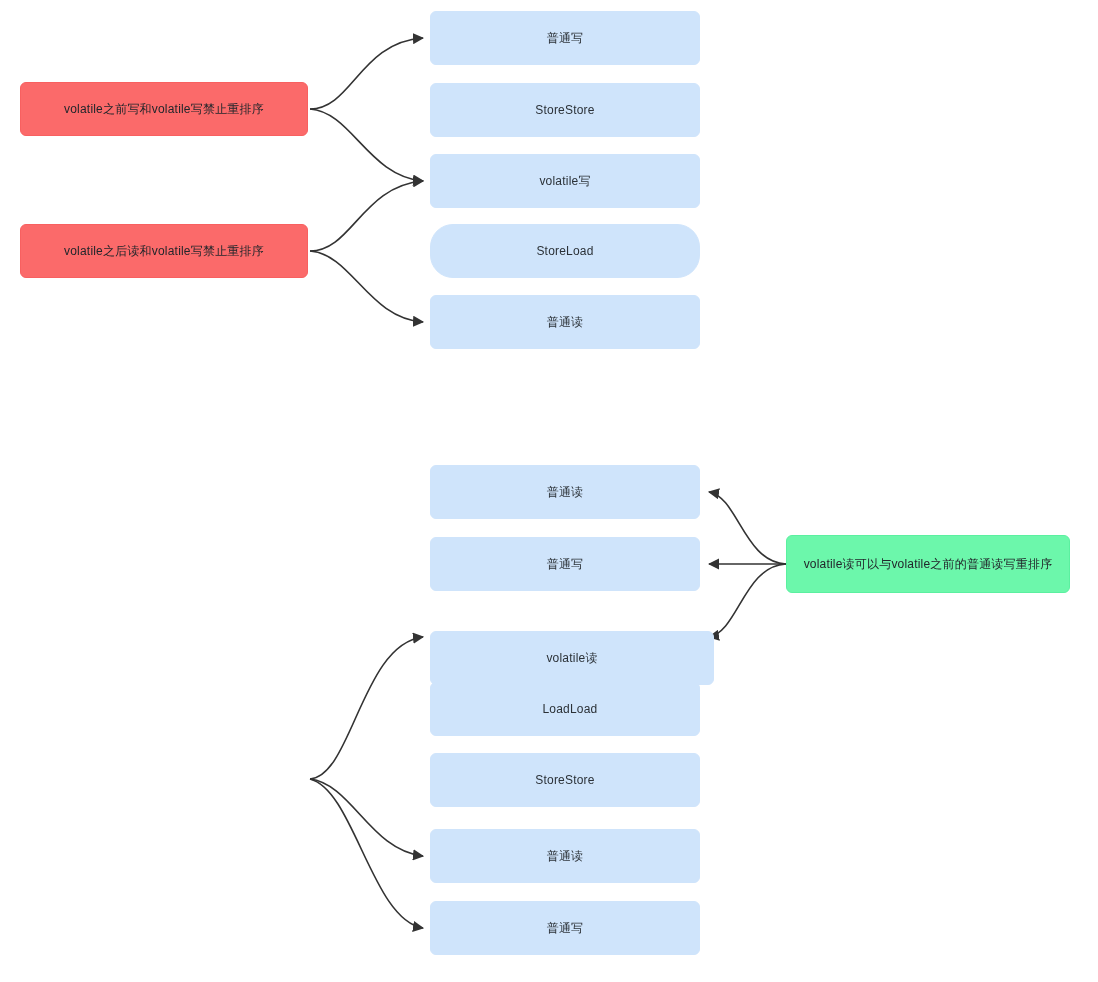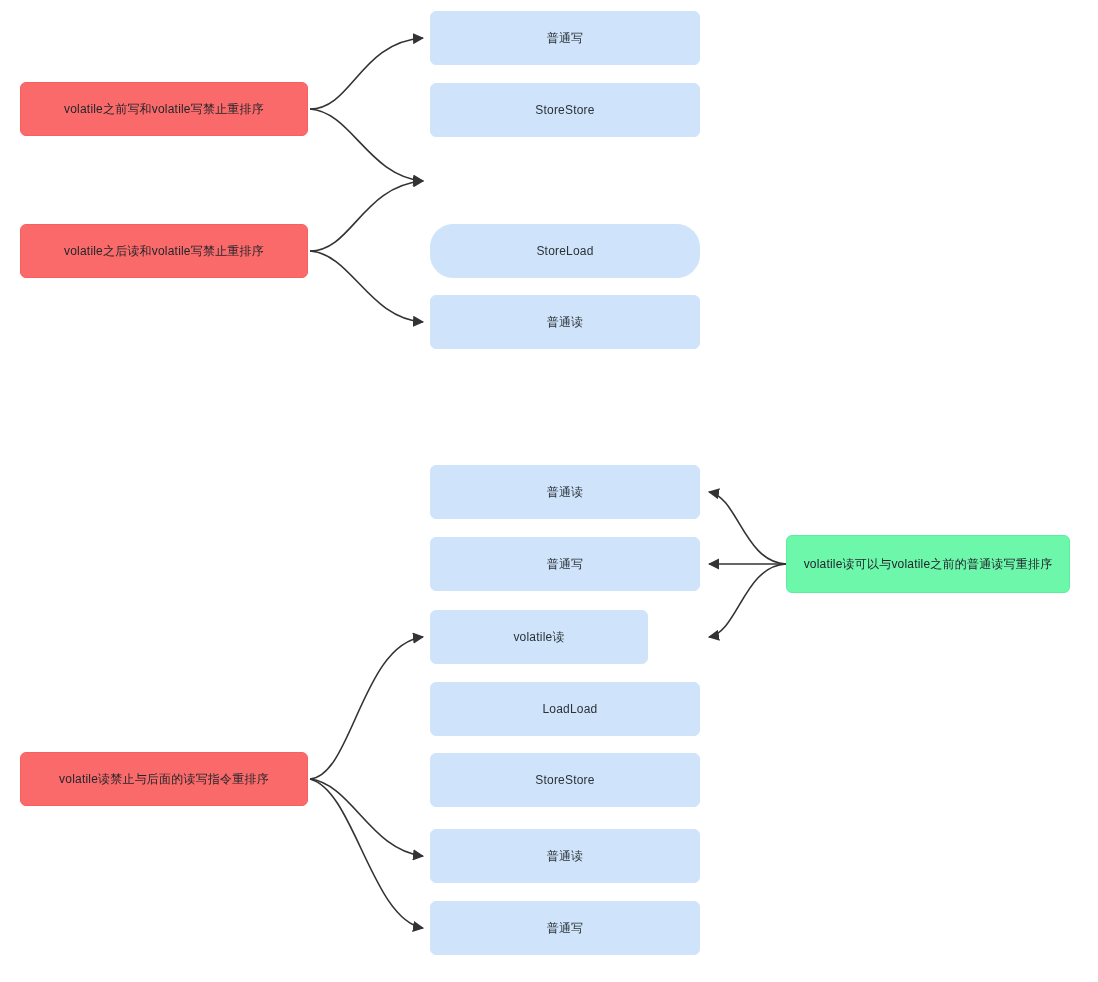--- a/index.html
+++ b/index.html
@@ -87,57 +87,57 @@
       <path d="M 310,779 C 354,790 372,920 423,928"></path>
     </g>
   </svg>
 
   <div class="node blue" style="left:430px; top:11px; width:270px; height:54px;">
     <span class="node-label">普通写</span>
   </div>
   <div class="node blue" style="left:430px; top:83px; width:270px; height:54px;">
     <span class="node-label">StoreStore</span>
   </div>
+  <div class="node blue" style="left:430px; top:154px; width:270px; height:54px;">
+    <span class="node-label">volatile写</span>
+  </div>
   <div class="node blue" style="left:430px; top:224px; width:270px; height:54px;border-radius:23px;">
     <span class="node-label">StoreLoad</span>
   </div>
   <div class="node blue" style="left:430px; top:295px; width:270px; height:54px;">
     <span class="node-label">普通读</span>
   </div>
 
   <div class="node red" style="left:20px; top:82px; width:288px; height:54px;">
     <span class="node-label">volatile之前写和volatile写禁止重排序</span>
   </div>
   <div class="node red" style="left:20px; top:224px; width:288px; height:54px;">
     <span class="node-label">volatile之后读和volatile写禁止重排序</span>
   </div>
 
   <div class="node blue" style="left:430px; top:465px; width:270px; height:54px;">
     <span class="node-label">普通读</span>
   </div>
   <div class="node blue" style="left:430px; top:537px; width:270px; height:54px;">
     <span class="node-label">普通写</span>
   </div>
-  <div class="node blue" style="left:430px; top:610px; width:218px; height:54px;">
+  <div class="node blue" style="left:430px; top:631px; width:284px; height:54px;">
     <span class="node-label">volatile读</span>
   </div>
   <div class="node blue" style="left:430px; top:682px; width:270px; height:54px;padding-left:20px;">
     <span class="node-label">LoadLoad</span>
   </div>
   <div class="node blue" style="left:430px; top:753px; width:270px; height:54px;">
     <span class="node-label">StoreStore</span>
   </div>
   <div class="node blue" style="left:430px; top:829px; width:270px; height:54px;">
     <span class="node-label">普通读</span>
   </div>
   <div class="node blue" style="left:430px; top:901px; width:270px; height:54px;">
     <span class="node-label">普通写</span>
   </div>
 
-  <div class="node red" style="left:20px; top:752px; width:288px; height:54px;">
-    <span class="node-label">volatile读禁止与后面的读写指令重排序</span>
-  </div>
 
   <div class="node green" style="left:786px; top:535px; width:284px; height:58px;">
     <span class="node-label">volatile读可以与volatile之前的普通读写重排序</span>
   </div>
 
 </div>
 
 </body></html>

